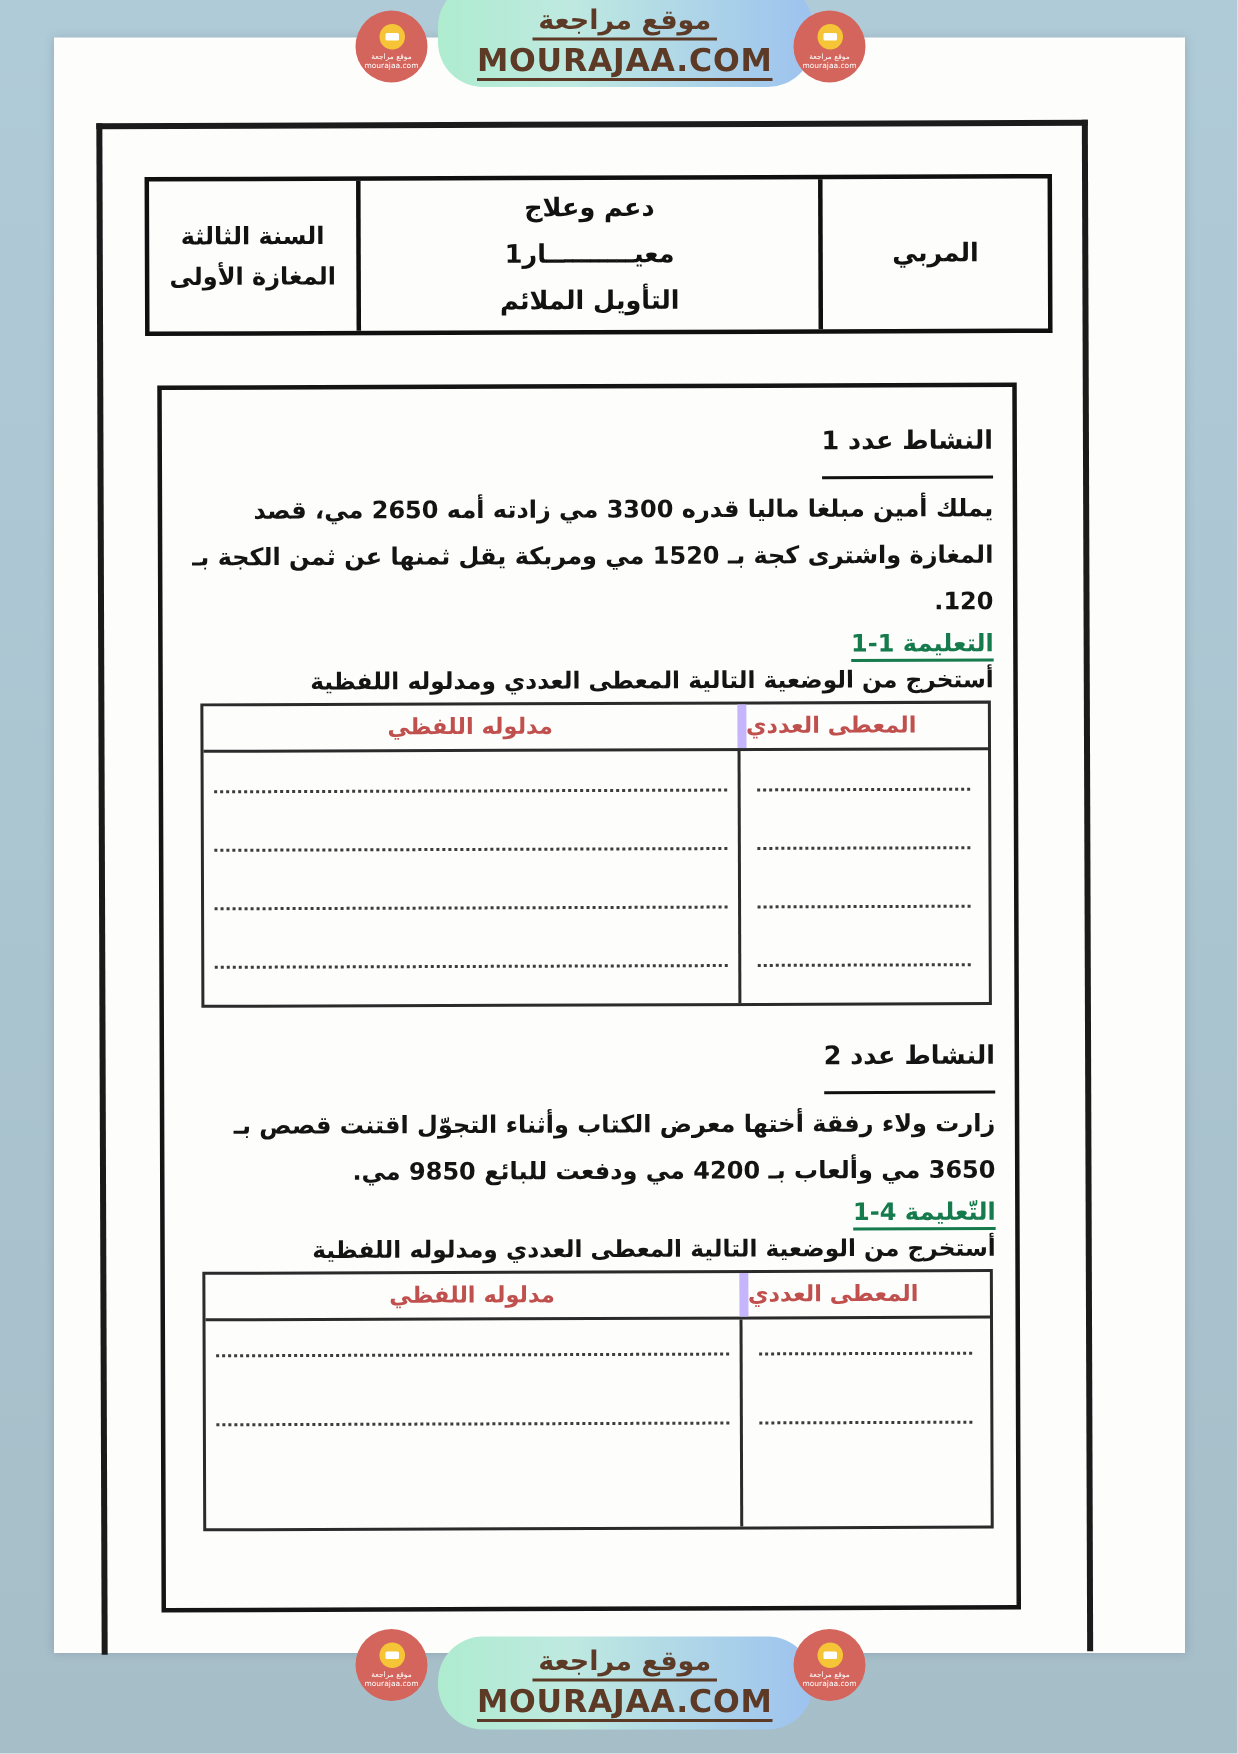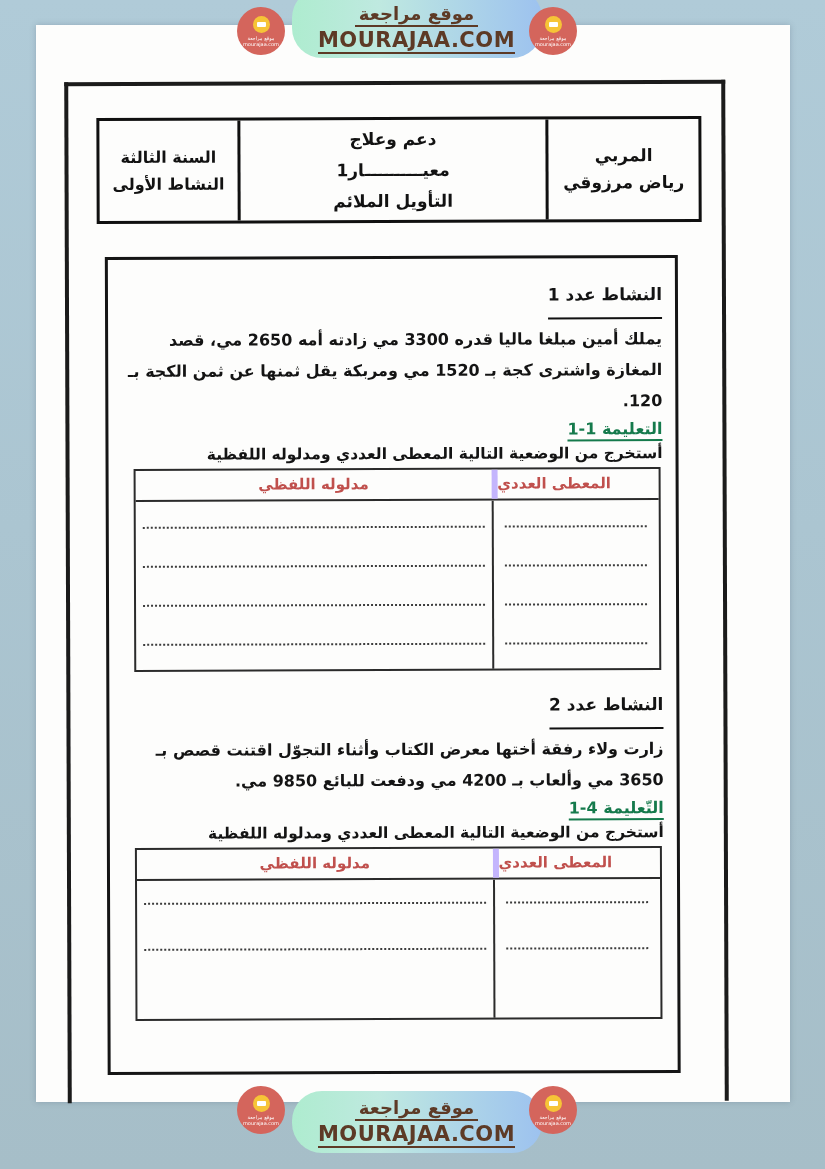--- a/index.html
+++ b/index.html
@@ -113,30 +113,29 @@
 </style>
 </head>
 <body>
 
 <div class="page">
   <div class="doc-frame">
 
     <div class="header-table">
       <div class="hcell teacher">
         <span>المربي</span>
-        <span>رياض مرزوقي</span>
       </div>
       <div class="hcell subject">
         <span>دعم وعلاج</span>
         <span>معيــــــــــار1</span>
         <span>التأويل الملائم</span>
       </div>
       <div class="hcell grade">
         <span>السنة الثالثة</span>
-        <span>النشاط الأولى</span>
+        <span>المغازة الأولى</span>
       </div>
     </div>
 
     <div class="content-box">
 
       <section class="activity act-0">
         <div><span class="act-title">النشاط عدد 1</span></div>
         <p class="act-text">يملك أمين مبلغا ماليا قدره 3300 مي زادته أمه 2650 مي، قصد المغازة واشترى كجة بـ 1520 مي ومربكة يقل ثمنها عن ثمن الكجة بـ 120.</p>
         <div><span class="inst-title">التعليمة 1-1</span></div>
         <div class="inst-text">أستخرج من الوضعية التالية المعطى العددي ومدلوله اللفظية</div>

